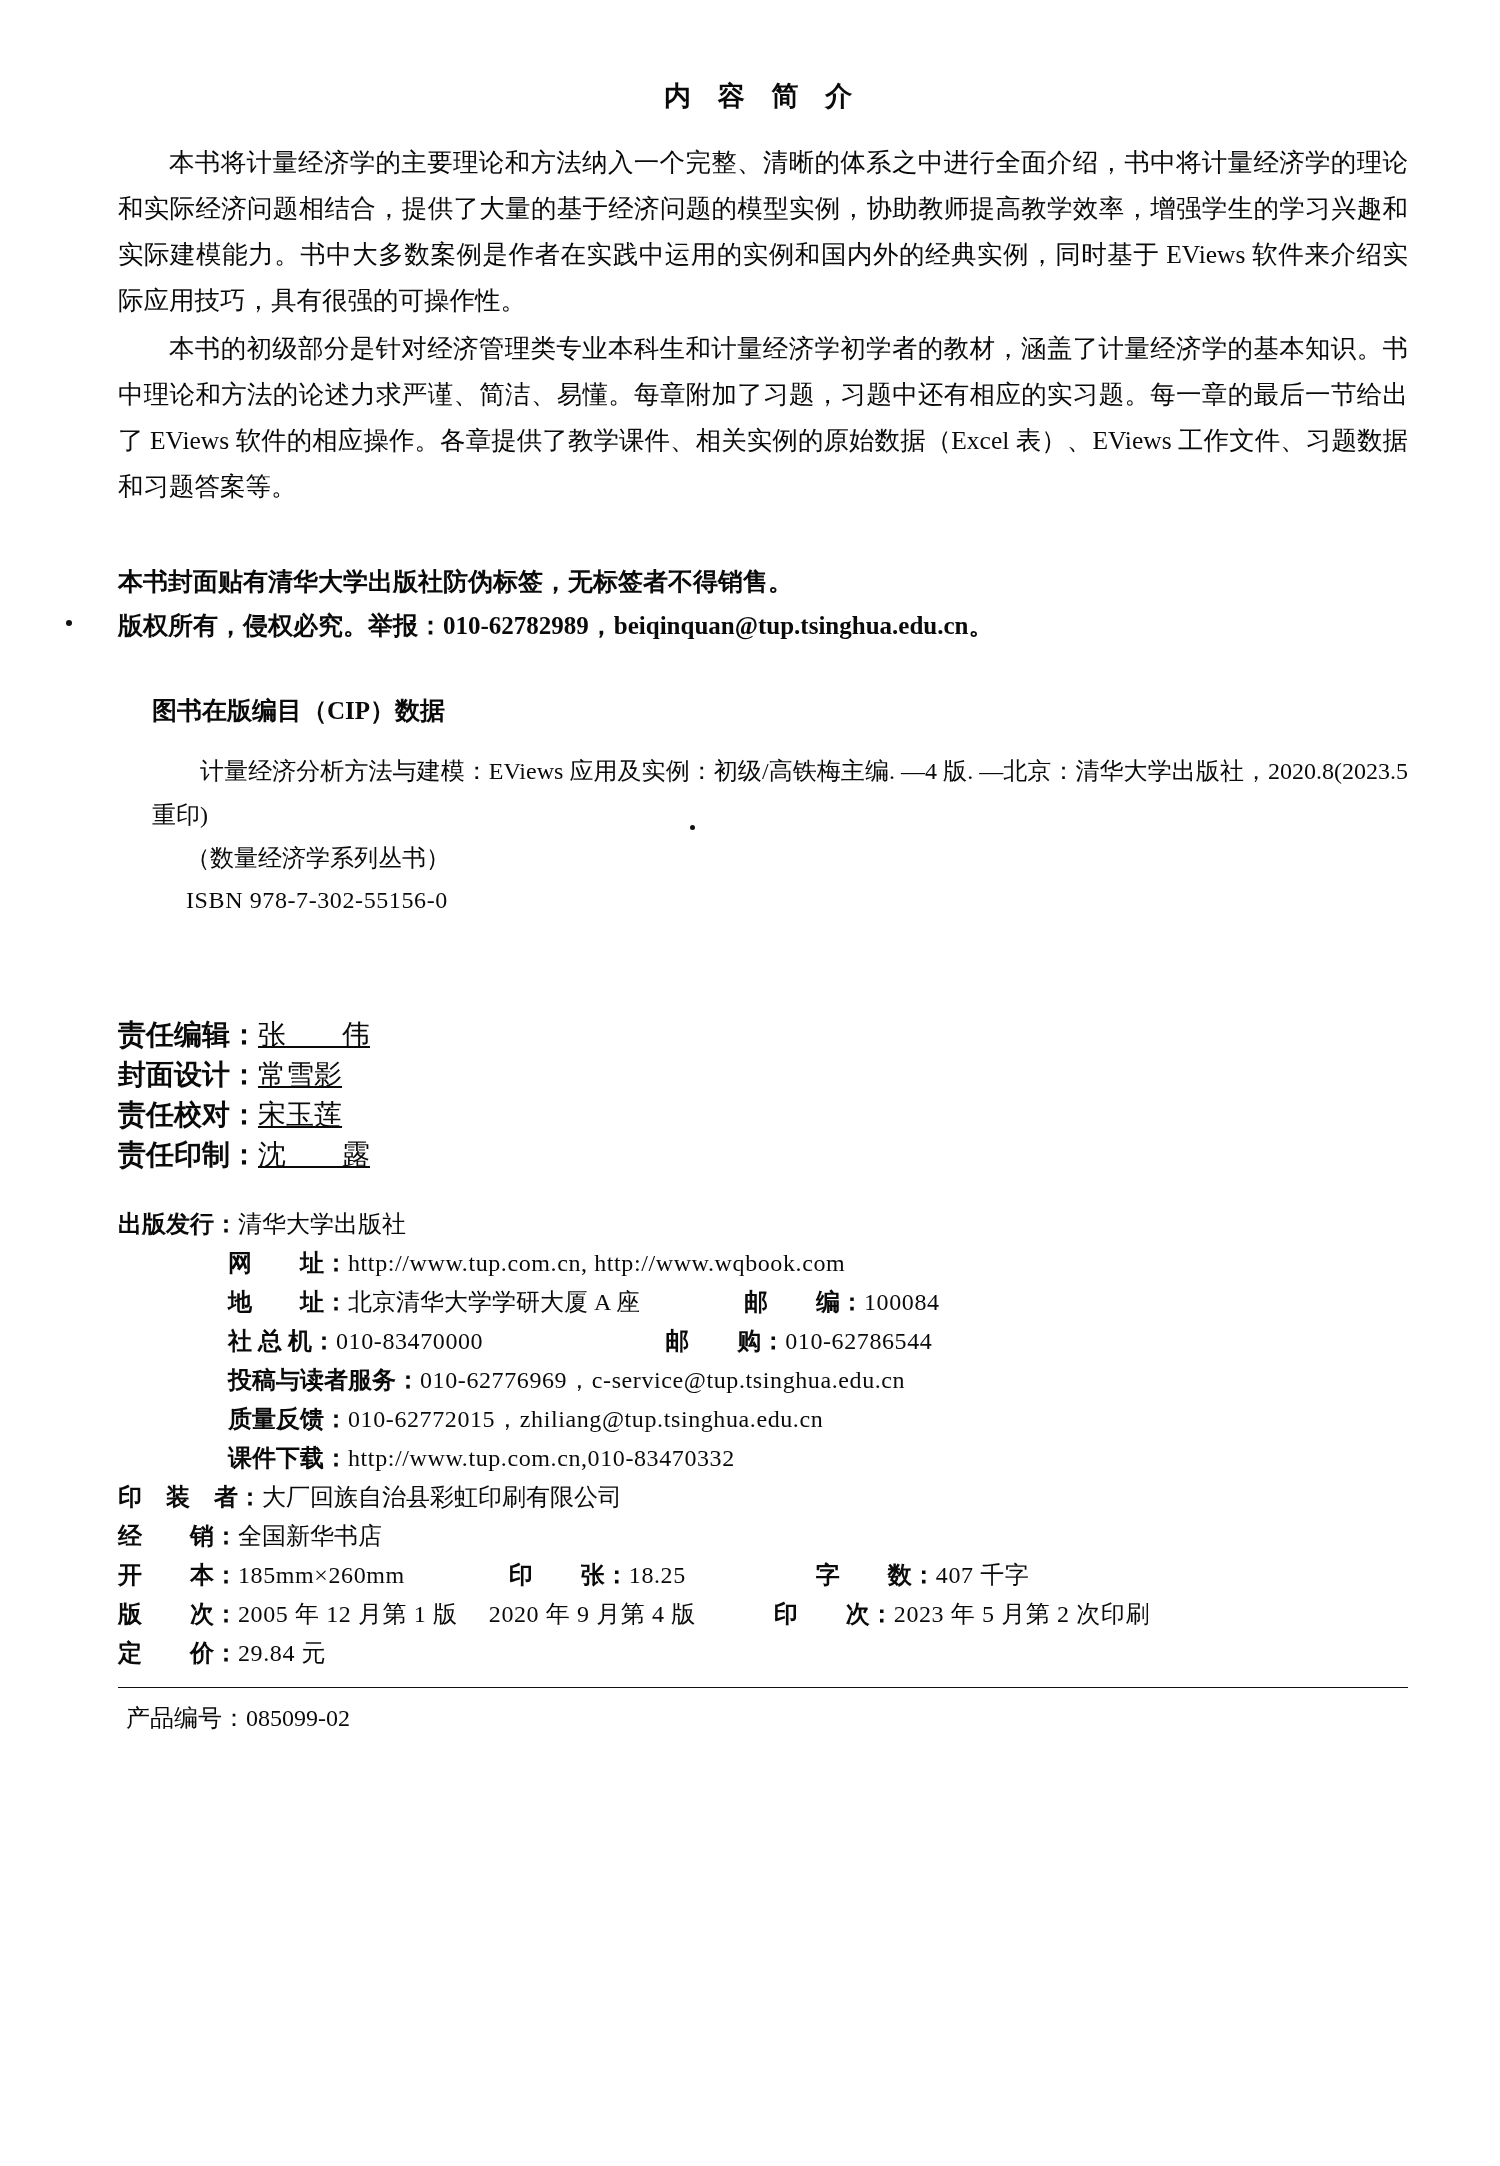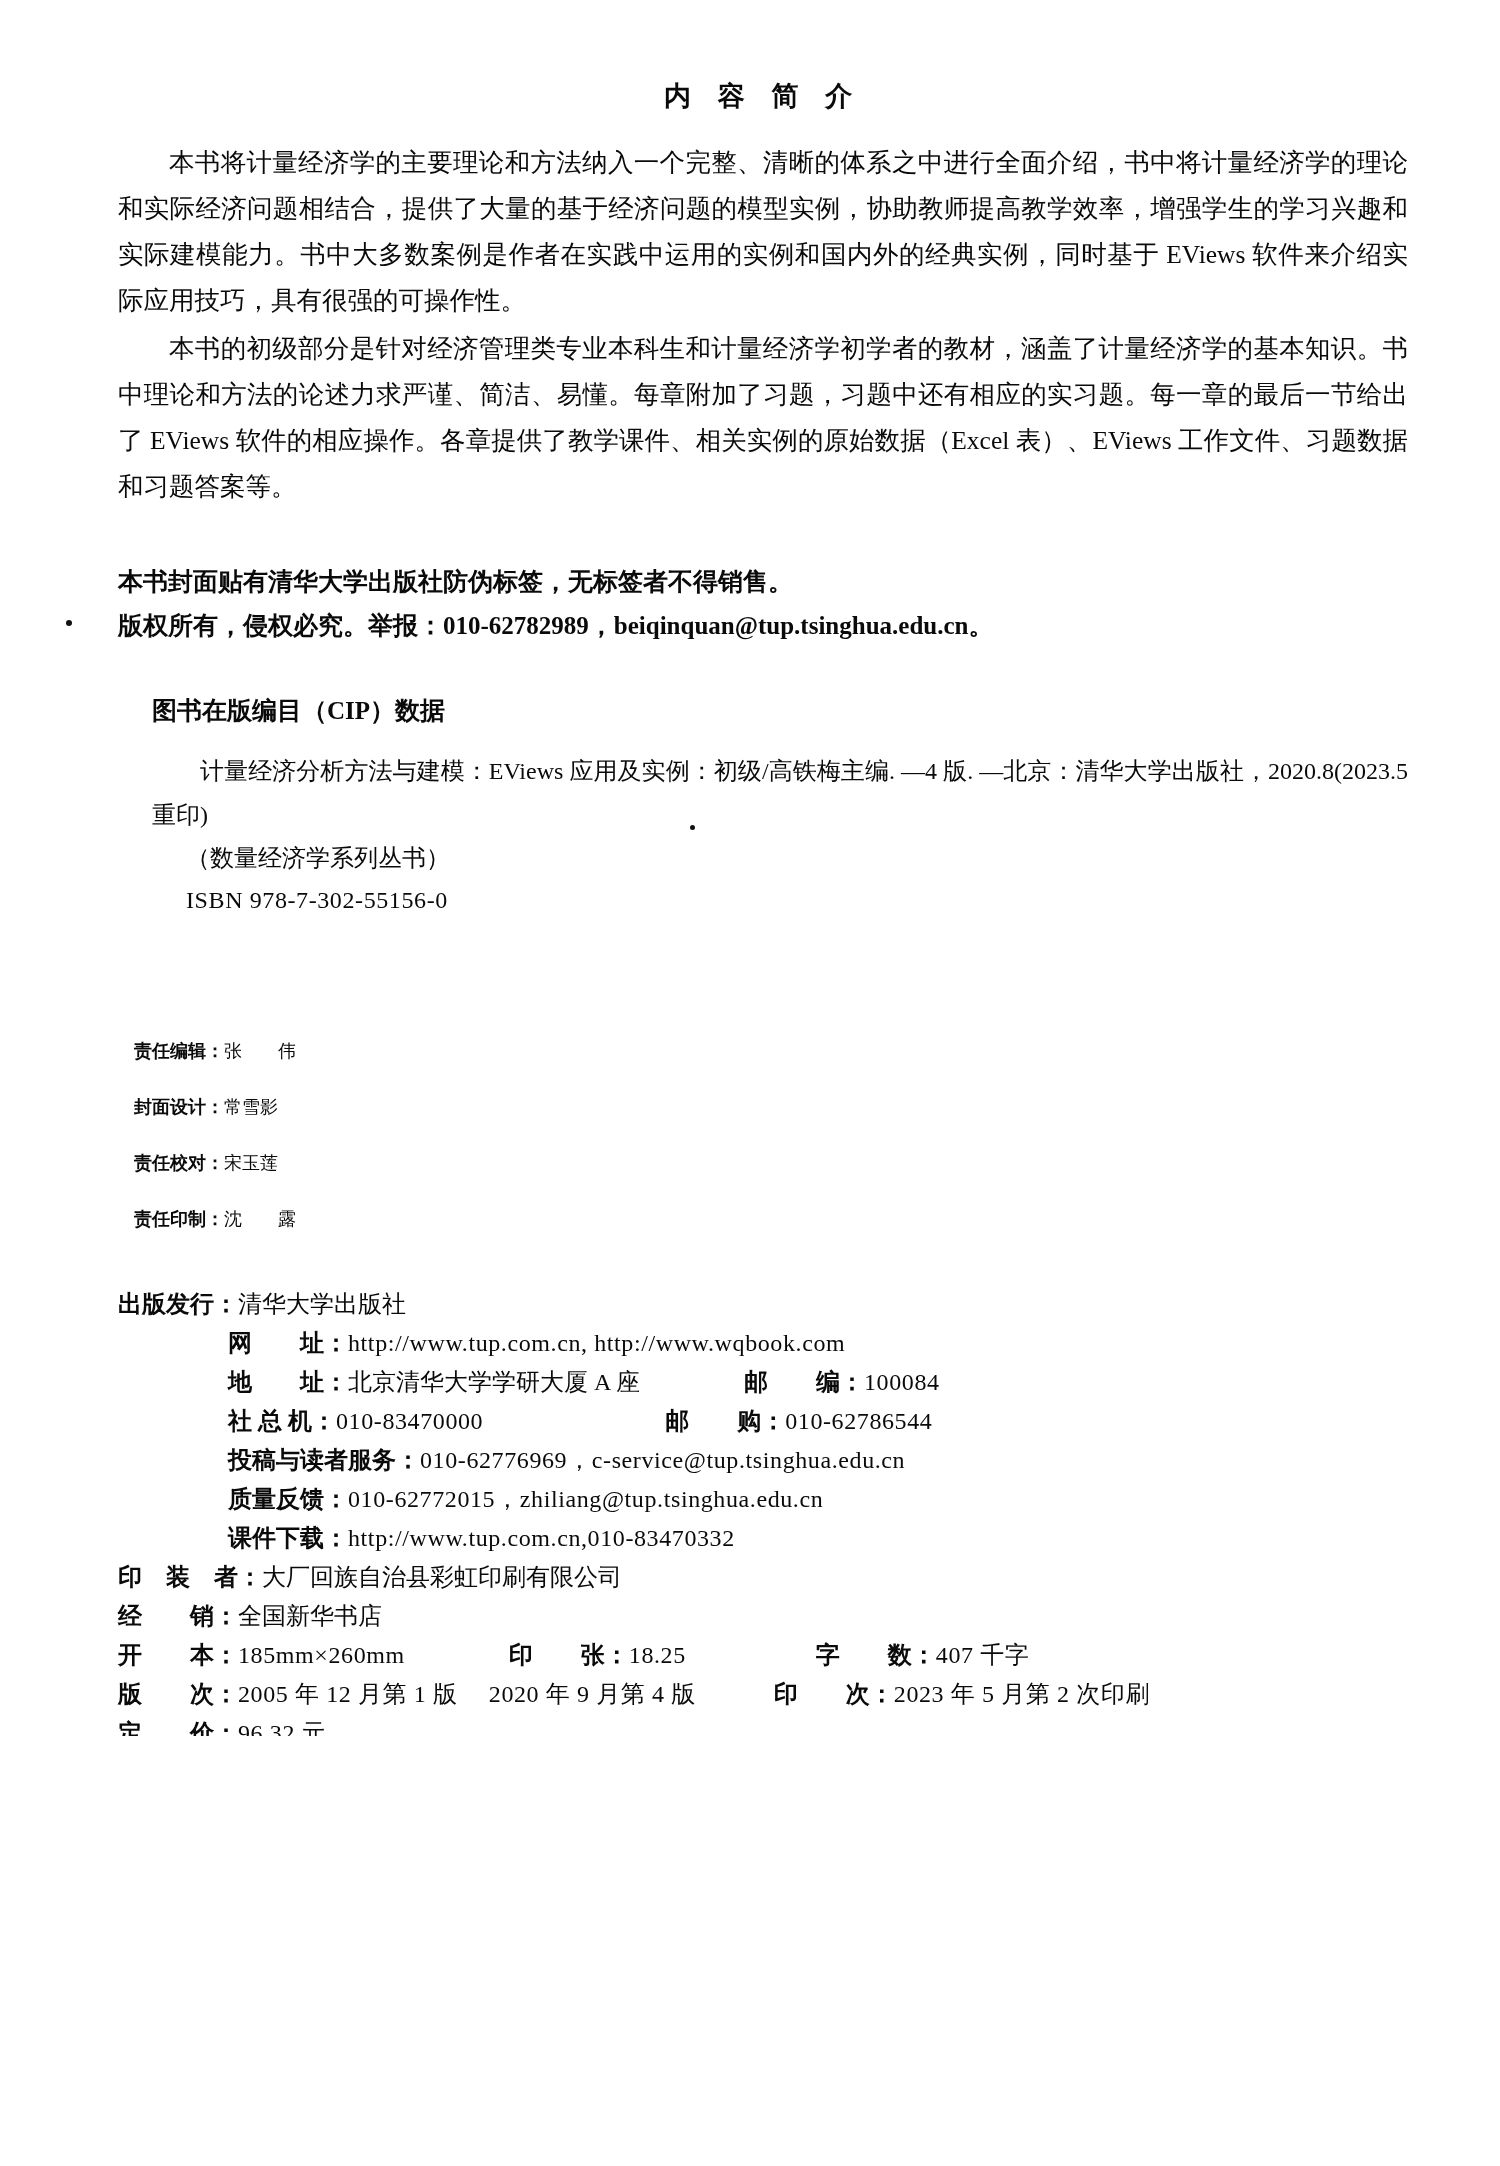--- a/index.html
+++ b/index.html
@@ -82,23 +82,24 @@
     letter-spacing: 0.5px;
   }
   .cip-core {
     font-size: 24px;
     line-height: 42px;
     margin: 0;
     padding-left: 34px;
     text-indent: 2em;
   }
   .staff {
-    font-size: 18px;
+    font-size: 28px;
     line-height: 40px;
-    margin: 16px;
+    margin: 0;
+    text-decoration: underline;
   }
   .staff .lbl {
     font-weight: bold;
     display: inline-block;
   }
   .pub-row {
     font-size: 24px;
     line-height: 39px;
     margin: 0;
     white-space: nowrap;
@@ -248,21 +249,21 @@
 
     <p class="pub-row">
       <span class="lbl">开　　本</span><span class="lbl">：</span><span class="mono">185mm×260mm</span><span class="sp-m"></span><span class="sp-m"></span><span class="lbl">印　　张</span><span class="lbl">：</span><span class="mono">18.25</span><span class="sp-m"></span><span class="sp-m"></span><span class="sp-s"></span><span class="lbl">字　　数</span><span class="lbl">：</span><span class="mono">407 千字</span>
     </p>
 
     <p class="pub-row">
       <span class="lbl">版　　次</span><span class="lbl">：</span><span class="mono">2005 年 12 月第 1 版　 2020 年 9 月第 4 版</span><span class="sp-m"></span><span class="sp-s"></span><span class="lbl">印　　次</span><span class="lbl">：</span><span class="mono">2023 年 5 月第 2 次印刷</span>
     </p>
 
     <p class="pub-row">
-      <span class="lbl">定　　价</span><span class="lbl">：</span><span class="mono">96.32 元</span>
+      <span class="lbl">定　　价</span><span class="lbl">：</span><span class="mono">29.84 元</span>
     </p>
 
     <hr class="hr">
 
     <p class="prod">产品编号：085099-02</p>
 
   </div>
 </div>
 
 </body></html>

